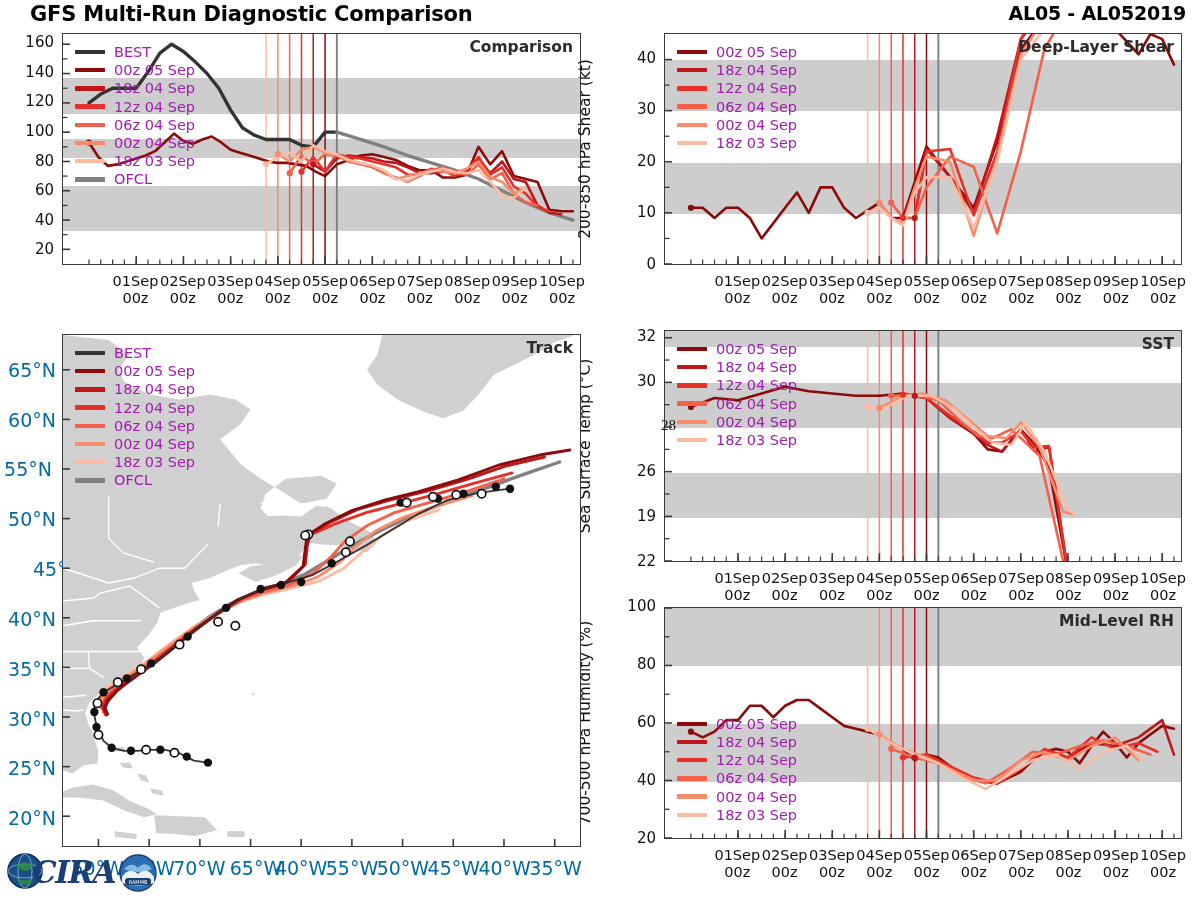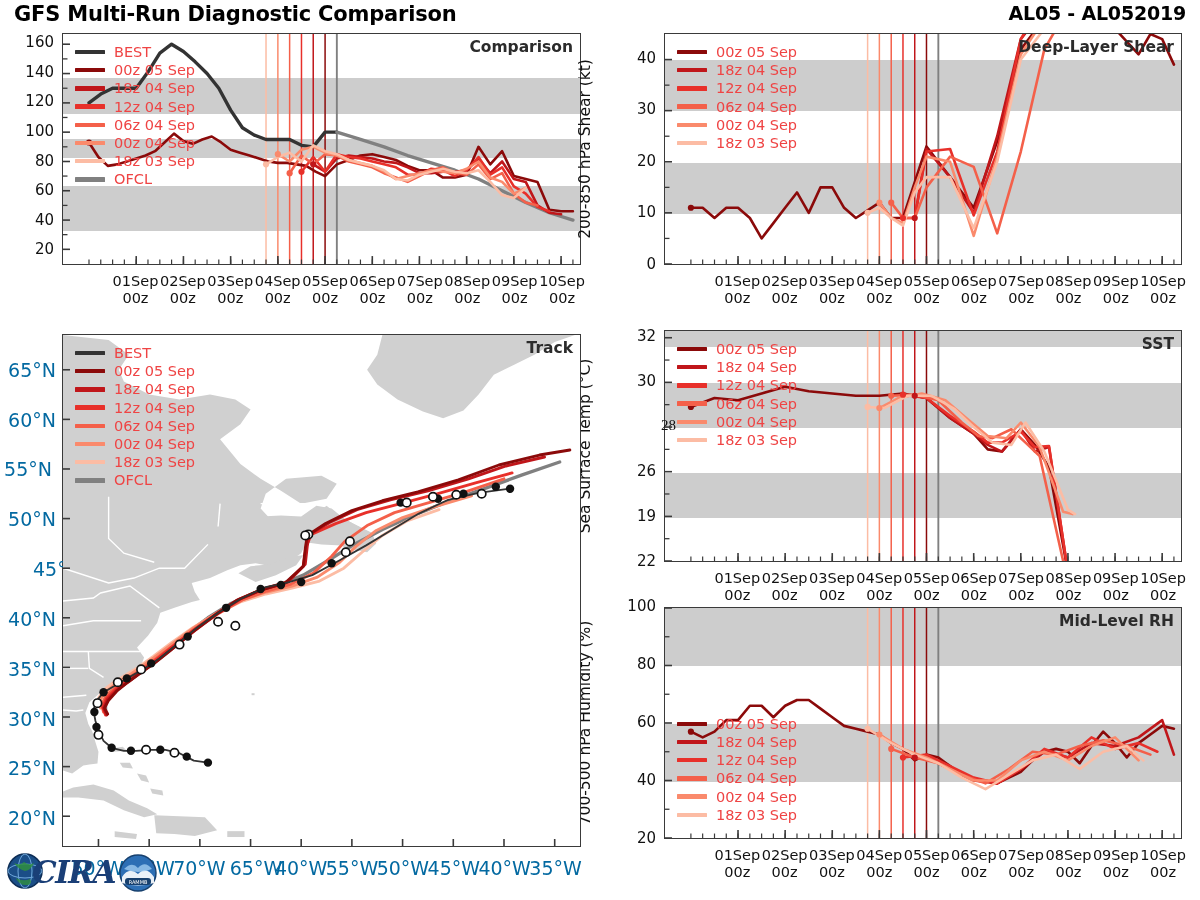--- a/index.html
+++ b/index.html
@@ -1,28 +1,28 @@
 <!DOCTYPE html>
 <html><head>
 <meta charset="utf-8">
 <style>
   html,body{margin:0;padding:0;background:#fff;}
   body{width:1200px;height:900px;position:relative;overflow:hidden;
        font-family:"DejaVu Sans","Liberation Sans",sans-serif;color:#000;}
-  .abs{position:absolute;}
+  .abs{position:absolute;margin-left:16px;}
   .ttl-left{left:14px;top:2px;font-size:21px;font-weight:bold;letter-spacing:-0.2px;}
   .ttl-right{right:14px;top:2px;font-size:19px;font-weight:bold;letter-spacing:-0.2px;}
   .panel{position:absolute;box-sizing:border-box;border:1.6px solid #3a3a3a;background:#fff;overflow:hidden;}
   .panel-title{position:absolute;right:7px;top:4px;font-size:15.5px;font-weight:bold;color:#2b2b2b;z-index:40;}
   .band{position:absolute;left:0;right:0;background:#cdcdcd;z-index:1;}
   svg.plot{position:absolute;left:0;top:0;width:100%;height:100%;z-index:5;}
   .ylab{position:absolute;font-size:15.5px;color:#111;transform-origin:0 0;white-space:nowrap;}
   .ytick{position:absolute;font-size:15px;color:#111;text-align:right;white-space:nowrap;}
   .xtick{position:absolute;font-size:14.5px;color:#111;text-align:center;white-space:nowrap;line-height:1.18;}
-  .legend{position:absolute;z-index:30;font-size:14.5px;color:#ef4444;}
+  .legend{position:absolute;z-index:30;font-size:14.5px;color:#a21caf;}
   .legend .row{display:flex;align-items:center;height:18.2px;}
   .legend .sw{width:30px;height:4.4px;border-radius:0.5px;margin-right:9px;flex:none;}
   .legend .lb{white-space:nowrap;}
   .axis-out{position:absolute;z-index:20;}
   .maplabel{position:absolute;font-size:19px;font-weight:normal;color:#0369a1;white-space:nowrap;}
   .cira{position:absolute;left:6px;top:851px;z-index:60;}
   .cira-txt{position:absolute;left:26px;top:3px;font-size:31px;font-weight:bold;
             font-style:italic;color:#1a3f77;letter-spacing:-1.5px;font-family:"DejaVu Serif",serif;}
 </style>
 </head>

